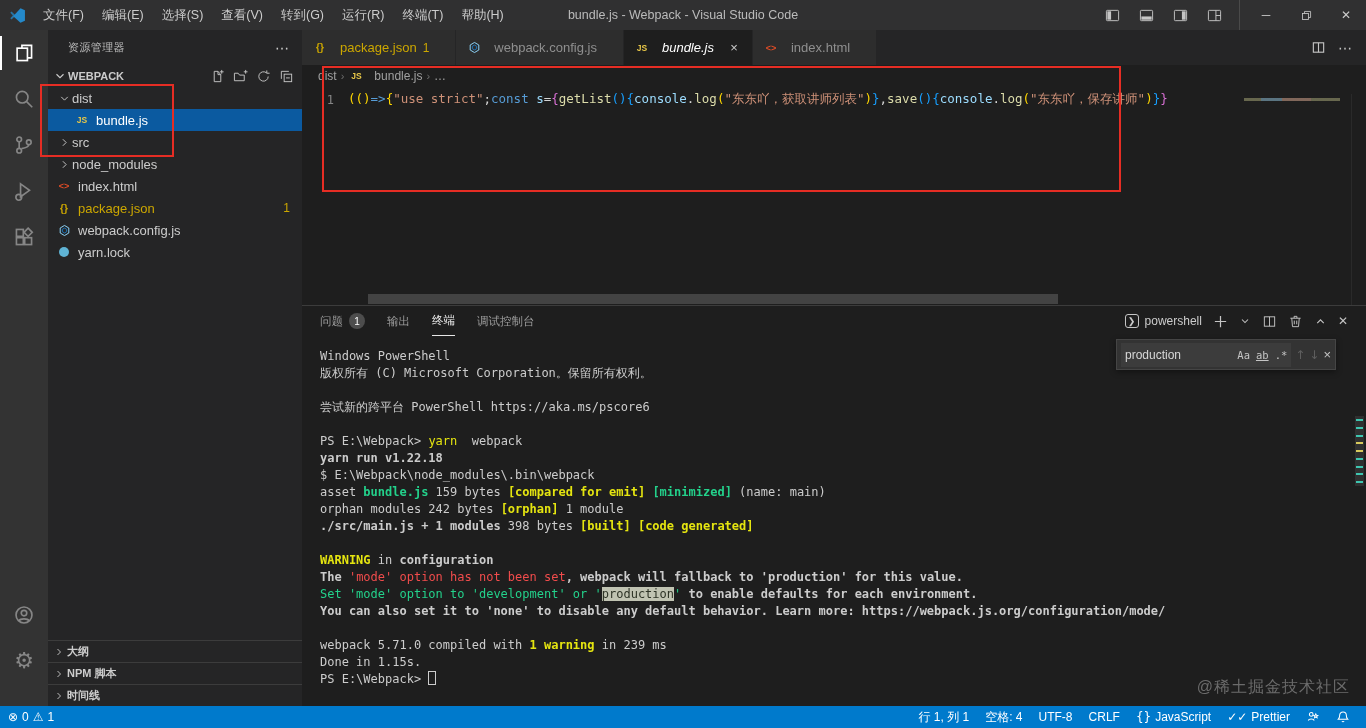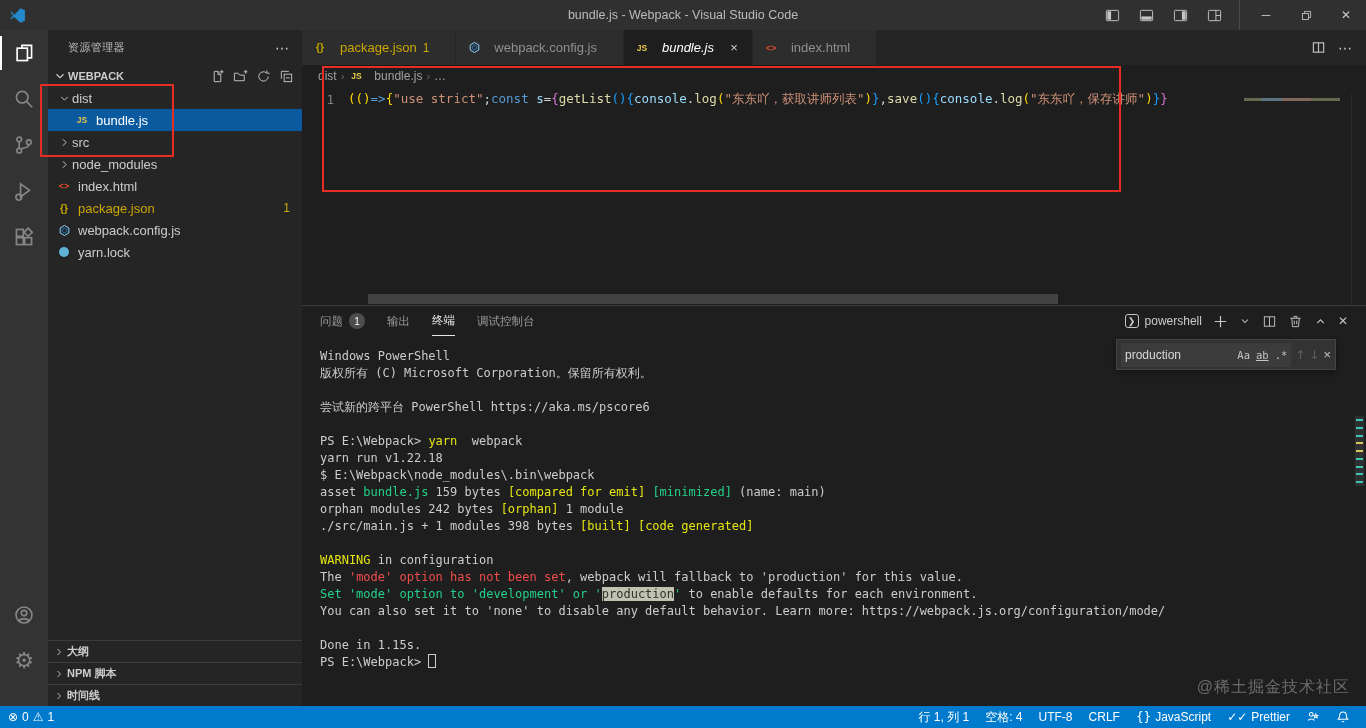--- a/index.html
+++ b/index.html
@@ -89,21 +89,21 @@
   #find-input { background:#3c3c3c; height:24px; flex:1; display:flex; align-items:center; padding:0 4px; gap:6px; }
   #find-value { color:#d8d8d8; font-size:12px; flex:1; }
   .find-opt { color:#c5c5c5; font-size:10.5px; cursor:pointer; font-family:"DejaVu Sans Mono", monospace; }
   .find-opt.und { text-decoration:underline; }
   .find-nav { color:#5e5e5e; font-size:12px; font-family:"DejaVu Sans", sans-serif; }
   .find-close { color:#c5c5c5; font-size:13px; cursor:pointer; }
 
   #terminal { position:absolute; left:18px; top:42px; width:1000px; }
   .tline { font-family:"DejaVu Sans Mono", monospace; font-size:12px; height:17px; line-height:17px; white-space:pre; color:#cccccc; }
   .tc-yellow{color:#e5e510}.tc-green{color:#23d18b}.tc-red{color:#f14c4c}
-  .tb{font-weight:normal}
+  .tb{font-weight:bold}
   .thl{background:#c0c3b2; color:#2d3326; }
   .tcursor{display:inline-block; width:8px; height:14px; border:1px solid #cccccc; vertical-align:-2px;}
   #watermark { position:absolute; right:16px; bottom:8px; color:#6b6b6b; font-size:16px; letter-spacing:1px; }
   #term-scroll { position:absolute; right:2px; top:110px; width:9px; height:70px; background:#303030;
     display:flex; flex-direction:column; justify-content:space-between; padding:3px 1px; }
   #term-scroll i { display:block; height:2px; background:#3ec6b0; }
   #term-scroll i.y { background:#d7c95c; }
 
   
   #statusbar { left:0; top:706px; width:1366px; height:22px; background:#007acc; color:#ffffff;
@@ -115,20 +115,30 @@
 </head>
 <body>
 
 <div id="titlebar" class="abs">
   <span class="logo">
     <svg width="17" height="17" viewBox="0 0 16 16">
       <path fill="#2489ca" d="M10.8 1.2 15 3v10l-4.2 1.8L4 8.6z"></path>
       <path fill="#2489ca" opacity=".75" d="M1.2 5.3 3.6 8 1.2 10.7l1.2 1L6.2 8 2.4 4.3z"></path>
     </svg>
   </span>
+  <span id="menubar" style="display: inline-flex;">
+      <span class="menu-item">文件(F)</span>
+      <span class="menu-item">编辑(E)</span>
+      <span class="menu-item">选择(S)</span>
+      <span class="menu-item">查看(V)</span>
+      <span class="menu-item">转到(G)</span>
+      <span class="menu-item">运行(R)</span>
+      <span class="menu-item">终端(T)</span>
+      <span class="menu-item">帮助(H)</span>
+    </span>
   <span id="window-title">bundle.js - Webpack - Visual Studio Code</span>
   <div id="win-controls">
     <span class="layout-group">
       <span class="layout-btn">
         <svg width="15" height="15" viewBox="0 0 16 16" stroke="currentColor" fill="none">
             <rect x="1.5" y="2.5" width="13" height="11" rx="1"></rect>
             <path fill="currentColor" stroke="none" d="M2.5 3.5h4v9h-4z"></path>
           </svg>
       </span>
       <span class="layout-btn">
@@ -479,20 +489,21 @@
       <div class="tline"><span>$ E:\Webpack\node_modules\.bin\webpack</span></div>
       <div class="tline"><span>asset </span><span class="tc-green tb">bundle.js</span><span> 159 bytes </span><span class="tc-yellow tb">[compared for emit]</span><span> </span><span class="tc-green tb">[minimized]</span><span> (name: main)</span></div>
       <div class="tline"><span>orphan modules 242 bytes </span><span class="tc-yellow tb">[orphan]</span><span> 1 module</span></div>
       <div class="tline"><span class="tb">./src/main.js + 1 modules</span><span> 398 bytes </span><span class="tc-yellow tb">[built]</span><span> </span><span class="tc-yellow tb">[code generated]</span></div>
       <div class="tline"></div>
       <div class="tline"><span class="tc-yellow tb">WARNING</span><span> in </span><span class="tb">configuration</span></div>
       <div class="tline"><span class="tb">The </span><span class="tc-red">'mode' option has not been set</span><span class="tb">, webpack will fallback to 'production' for this value.</span></div>
       <div class="tline"><span class="tc-green">Set 'mode' option to 'development' or '</span><span class="tc-green thl">production</span><span class="tc-green">'</span><span class="tb"> to enable defaults for each environment.</span></div>
       <div class="tline"><span class="tb">You can also set it to 'none' to disable any default behavior. Learn more: https://webpack.js.org/configuration/mode/</span></div>
       <div class="tline"></div>
+      <div class="tline"><span>webpack 5.71.0 compiled with </span><span class="tc-yellow tb">1 warning</span><span> in 239 ms</span></div>
       <div class="tline"><span>Done in 1.15s.</span></div>
       <div class="tline"><span>PS E:\Webpack&gt; </span><span class="tcursor"></span></div>
     </div>
   <div id="watermark">@稀土掘金技术社区</div>
   <div id="term-scroll">
     <i></i>
       <i></i>
       <i></i>
       <i class="y"></i>
       <i class="y"></i>

